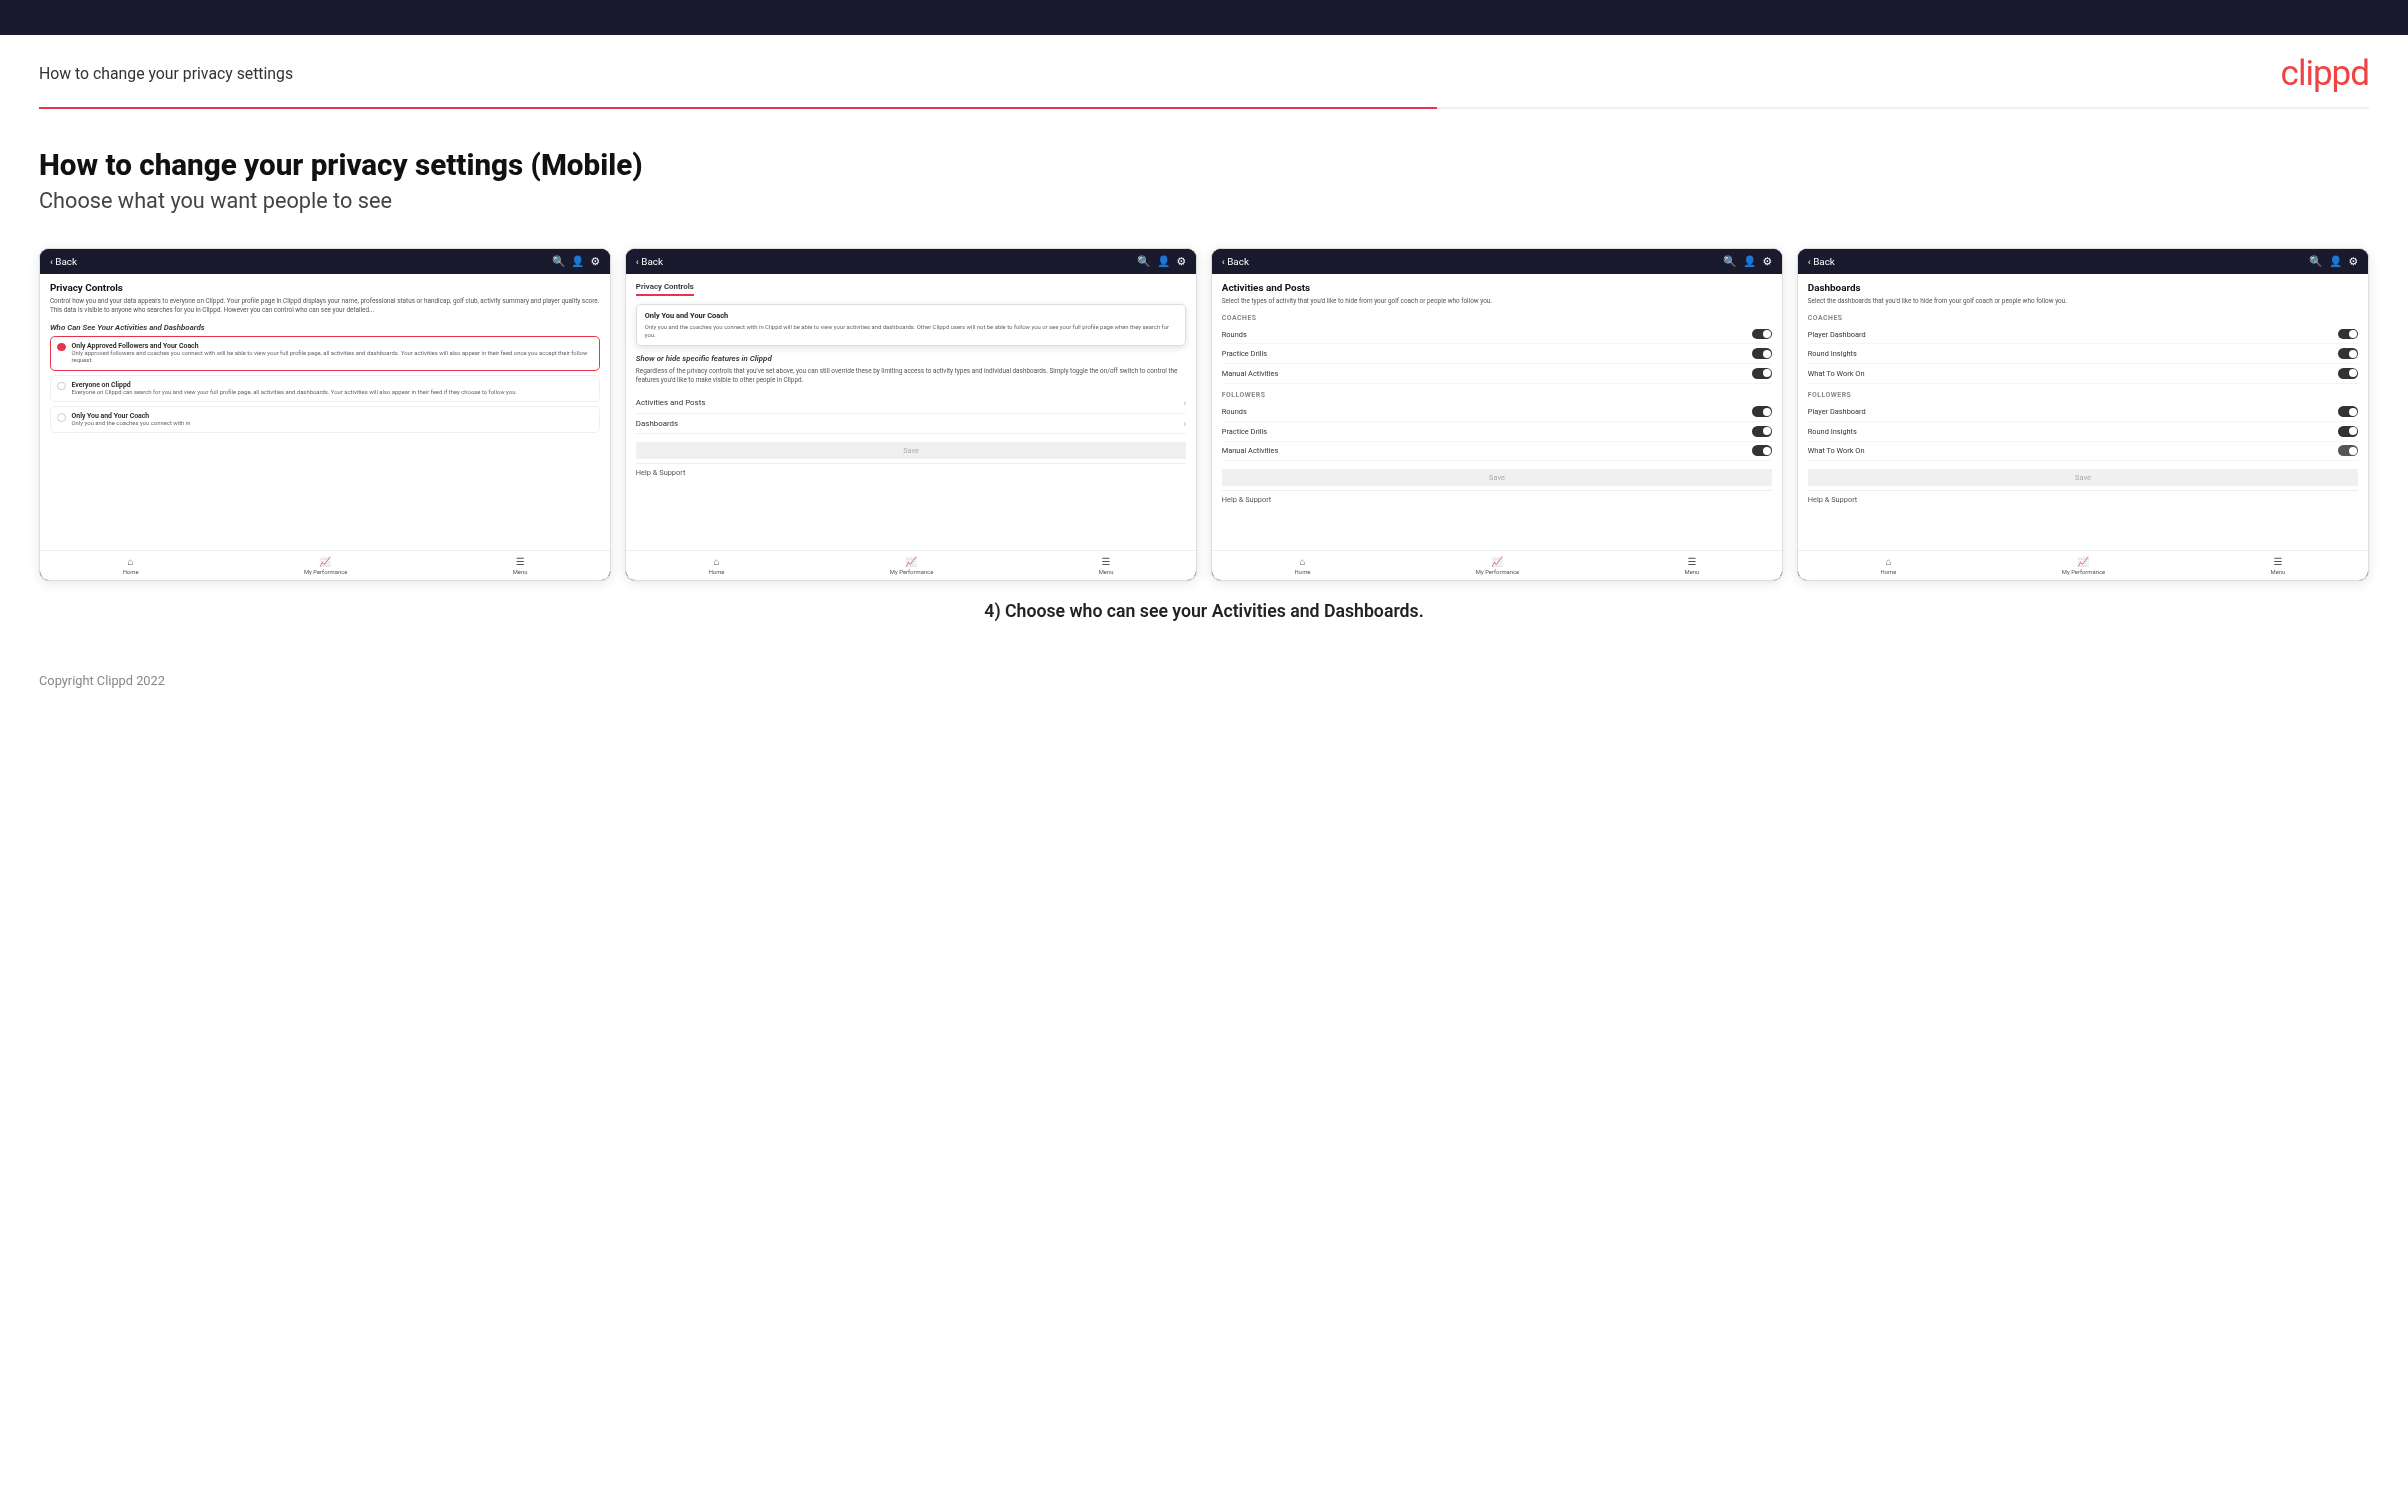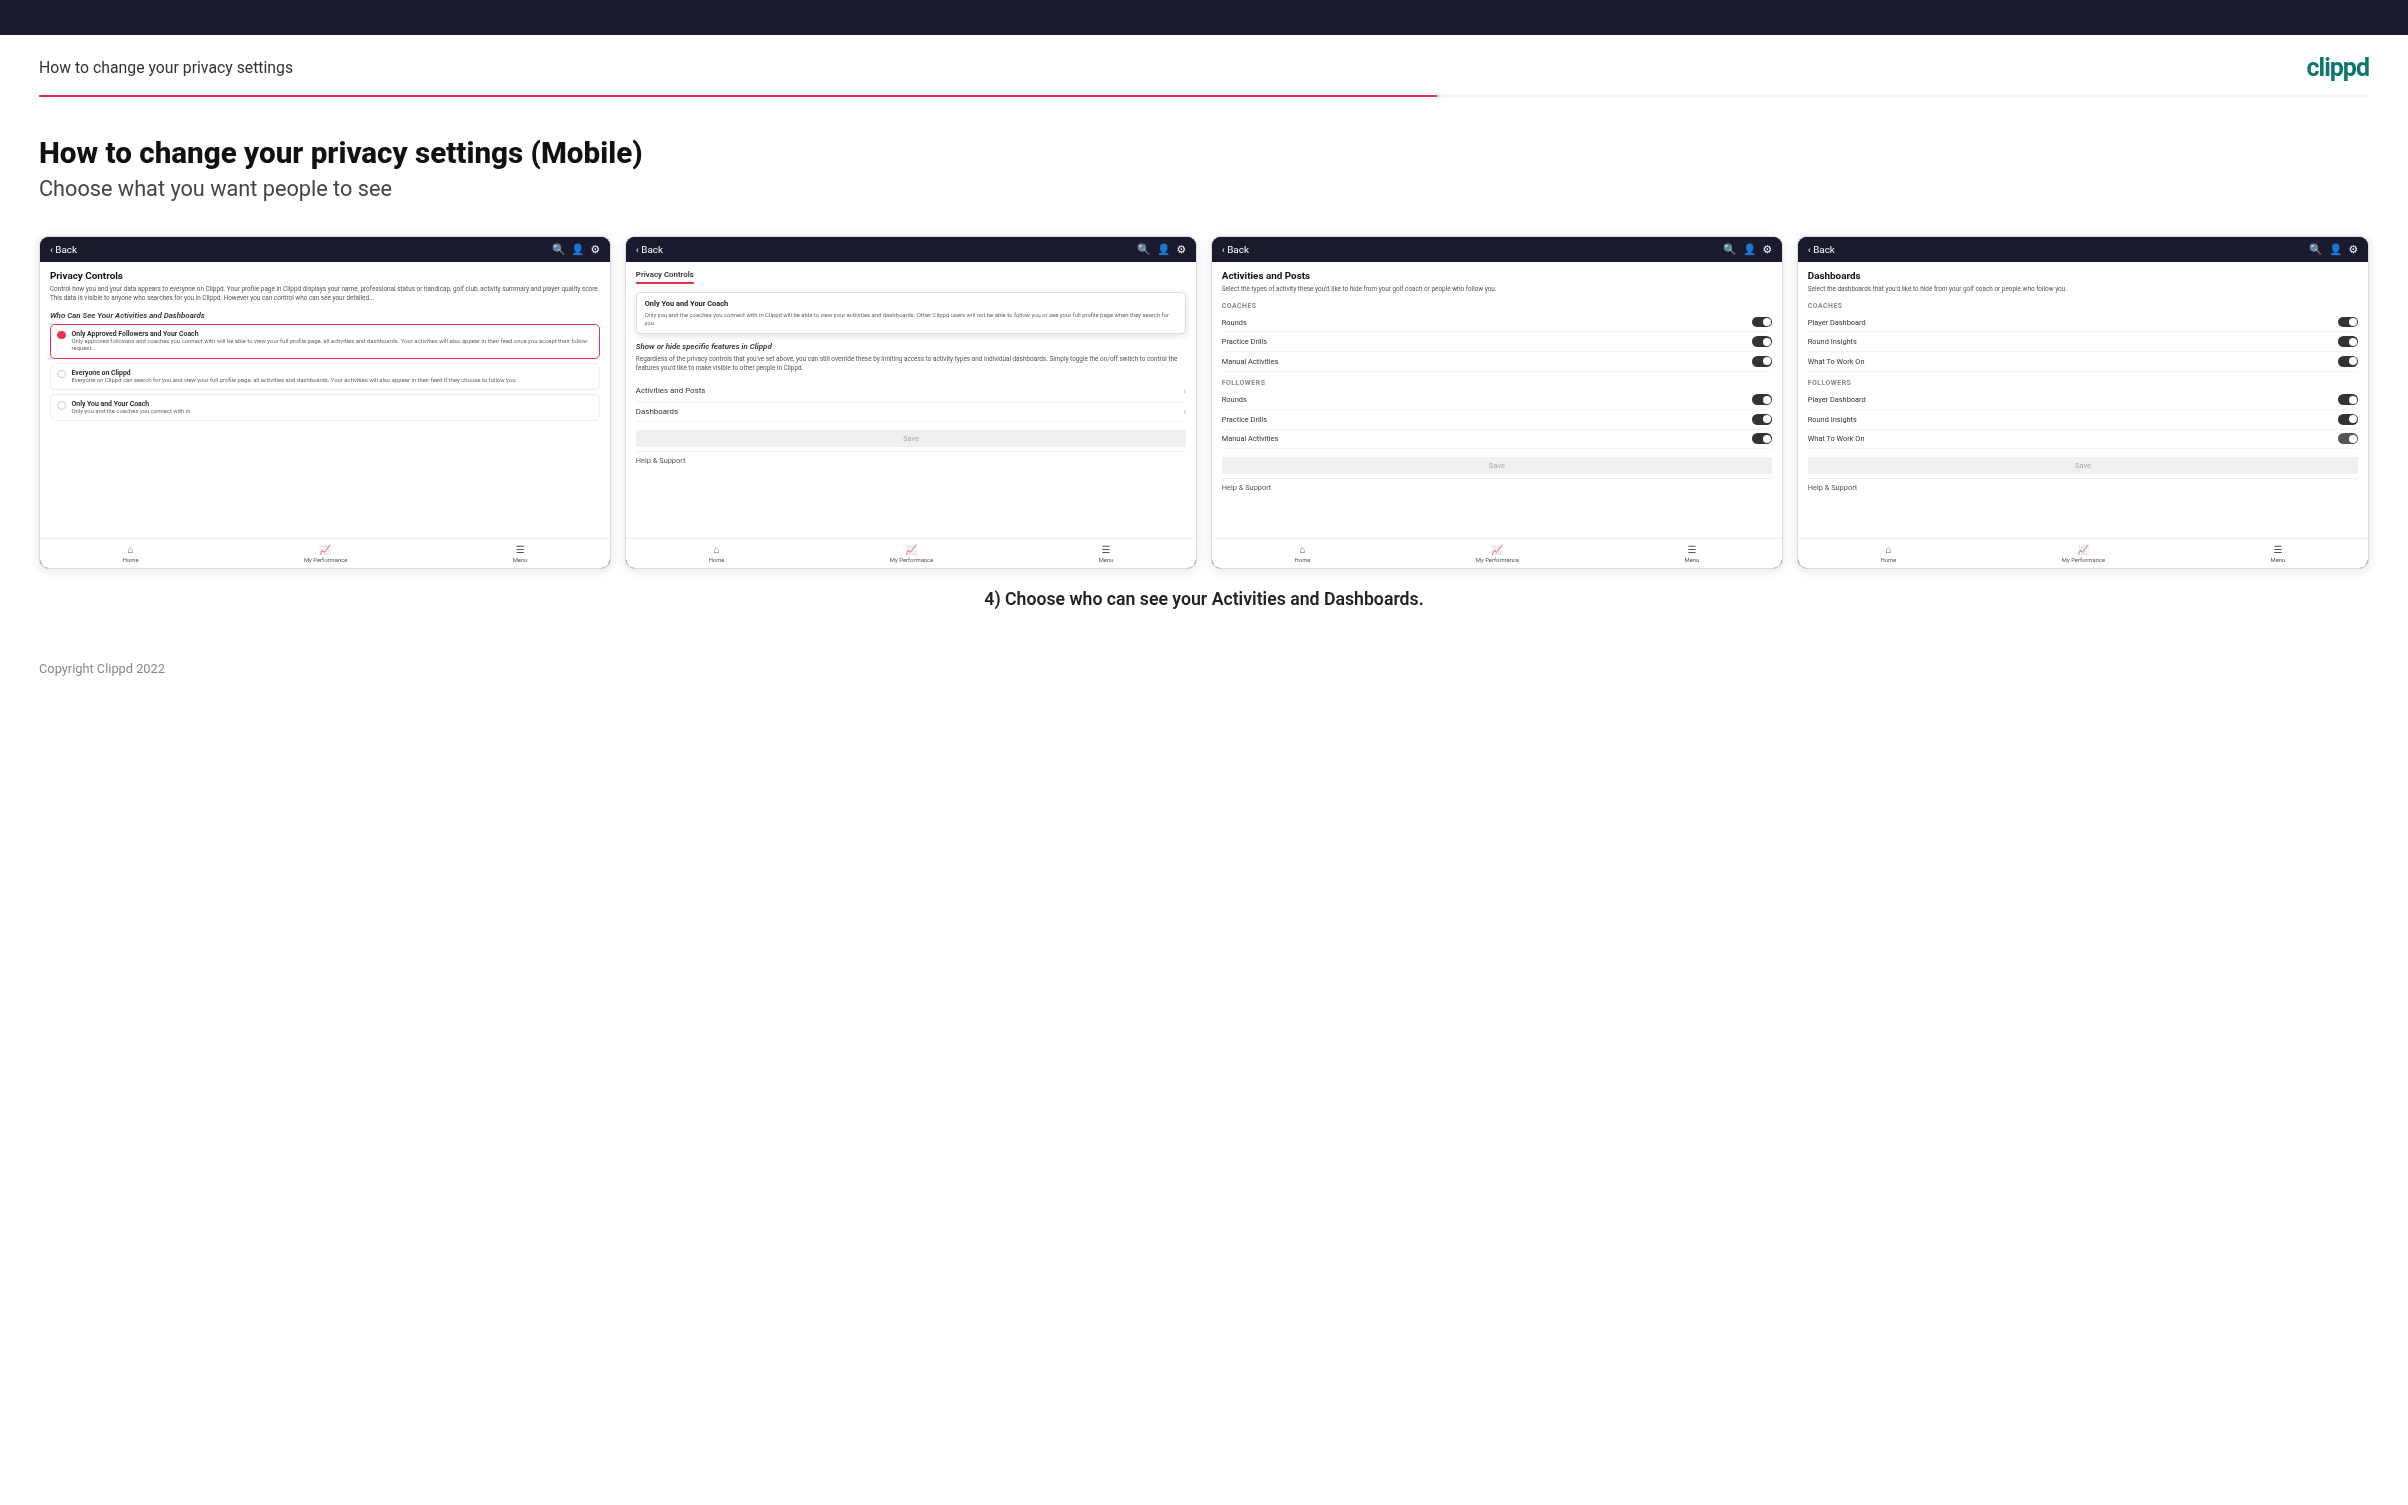--- a/index.html
+++ b/index.html
@@ -22,23 +22,23 @@
       align-items: center;
       justify-content: space-between;
       padding: 17.7px 39px 13.8px 39px;
     }
     .header-title {
       font-size: 15.8px;
       color: #333;
       font-weight: 400;
     }
     .logo {
-      font-size: 25px;
-      font-weight: 700;
-      color: #0f766e;
+      font-size: 35px;
+      font-weight: 400;
+      color: #ef4444;
       letter-spacing: -1px;
     }
     .divider {
       height: 2px;
       background: linear-gradient(to right, #e8334a 60%, #f0f0f0 60%);
       margin: 0 39px;
     }
 
     
     .main {
@@ -454,21 +454,21 @@
         <div class="phone-header">
           <span class="phone-header-back">‹ Back</span>
           <div class="phone-header-icons">
             <span>🔍</span>
             <span>👤</span>
             <span>⚙</span>
           </div>
         </div>
         <div class="phone-content">
           <div class="phone-section-title">Activities and Posts</div>
-          <div class="phone-body-text">Select the types of activity these you'd like to hide from your golf coach or people who follow you.</div>
+          <div class="phone-body-text">Select the types of activity that you'd like to hide from your golf coach or people who follow you.</div>
 
           <div class="section-label">COACHES</div>
           <div class="toggle-row">
             <span>Rounds</span>
             <div class="toggle"></div>
           </div>
           <div class="toggle-row">
             <span>Practice Drills</span>
             <div class="toggle"></div>
           </div>

